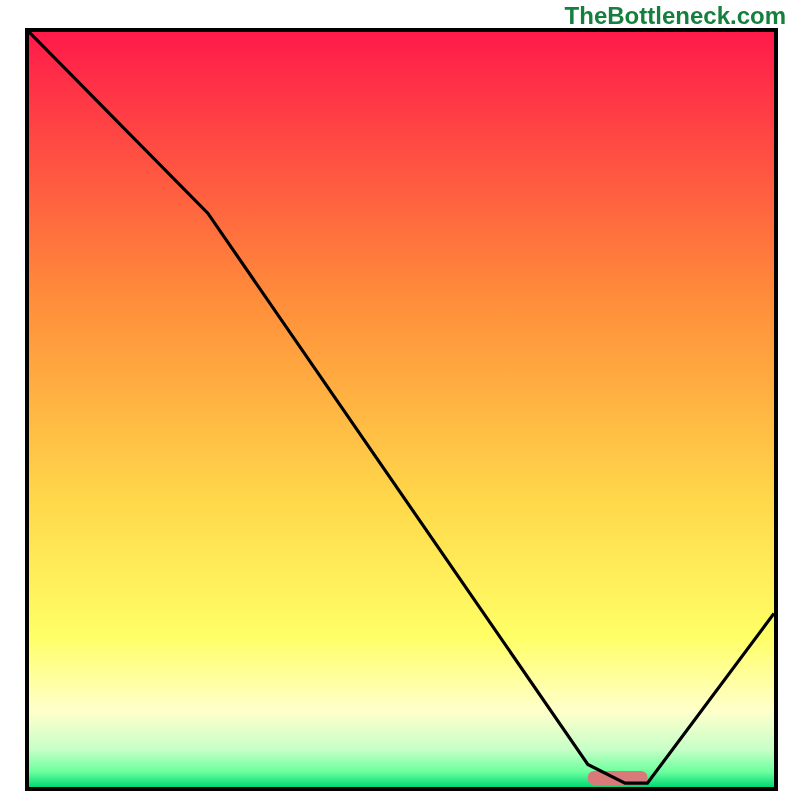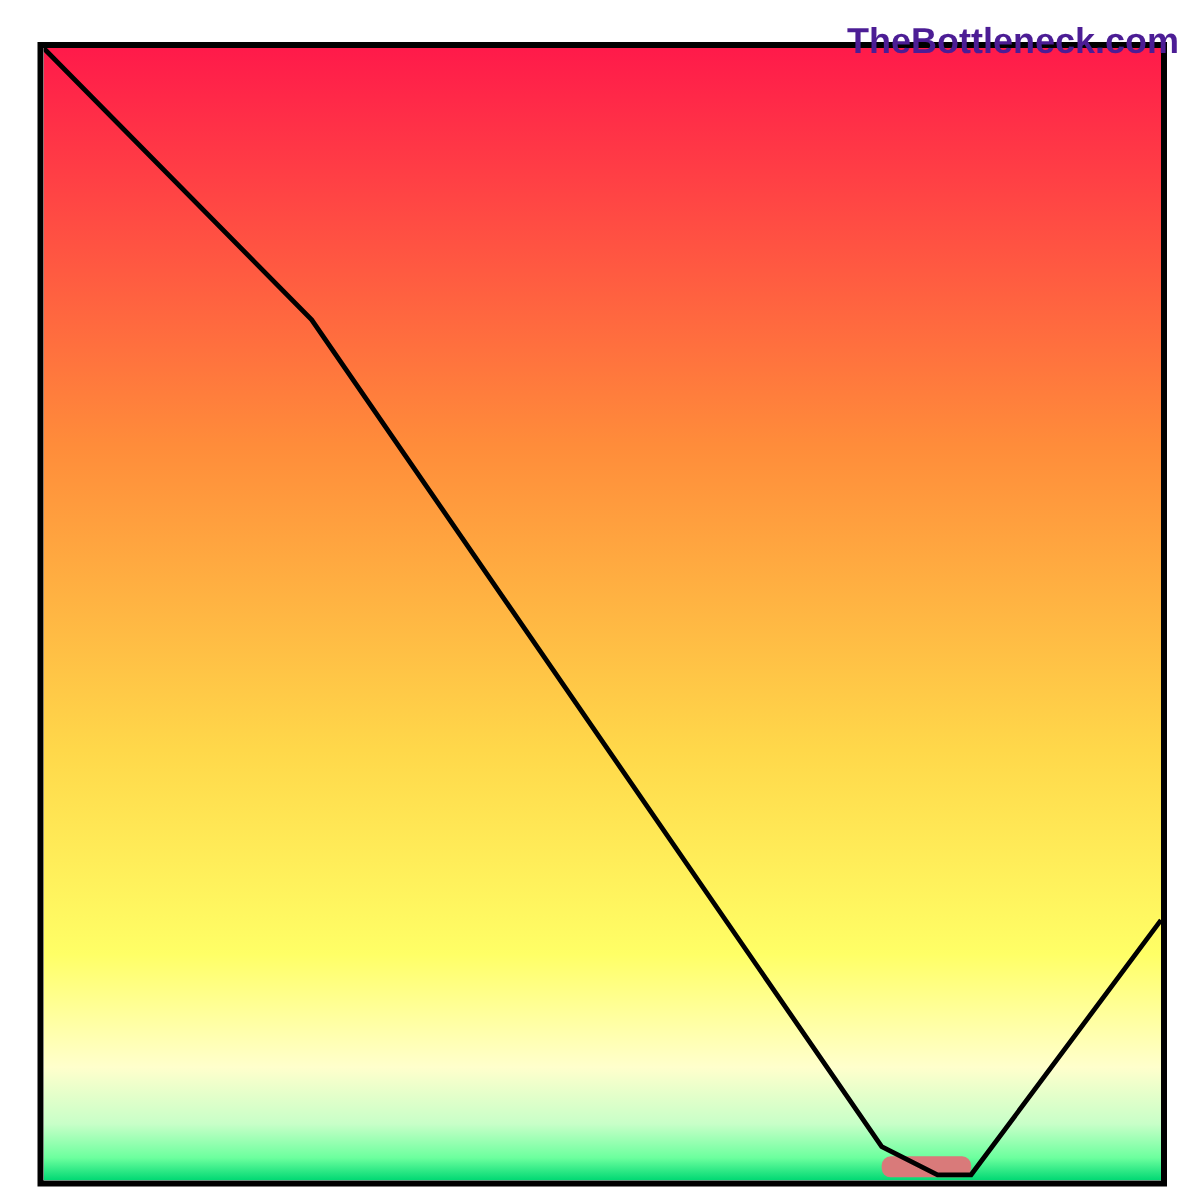--- a/index.html
+++ b/index.html
@@ -14,23 +14,22 @@
     position: relative;
     width: 800px;
     height: 800px;
   }
   .watermark {
     position: absolute;
     top: 2px;
     right: 14px;
     font-size: 24px;
     font-weight: bold;
-    color: #4c1d95;
+    color: #15803d;
     z-index: 10;
-    margin-top: 12px;
   }
   .chart-frame {
     position: absolute;
     left: 25px;
     top: 28px;
     width: 753px;
     height: 763px;
     border: 4px solid #000;
     box-sizing: border-box;
     overflow: hidden;

